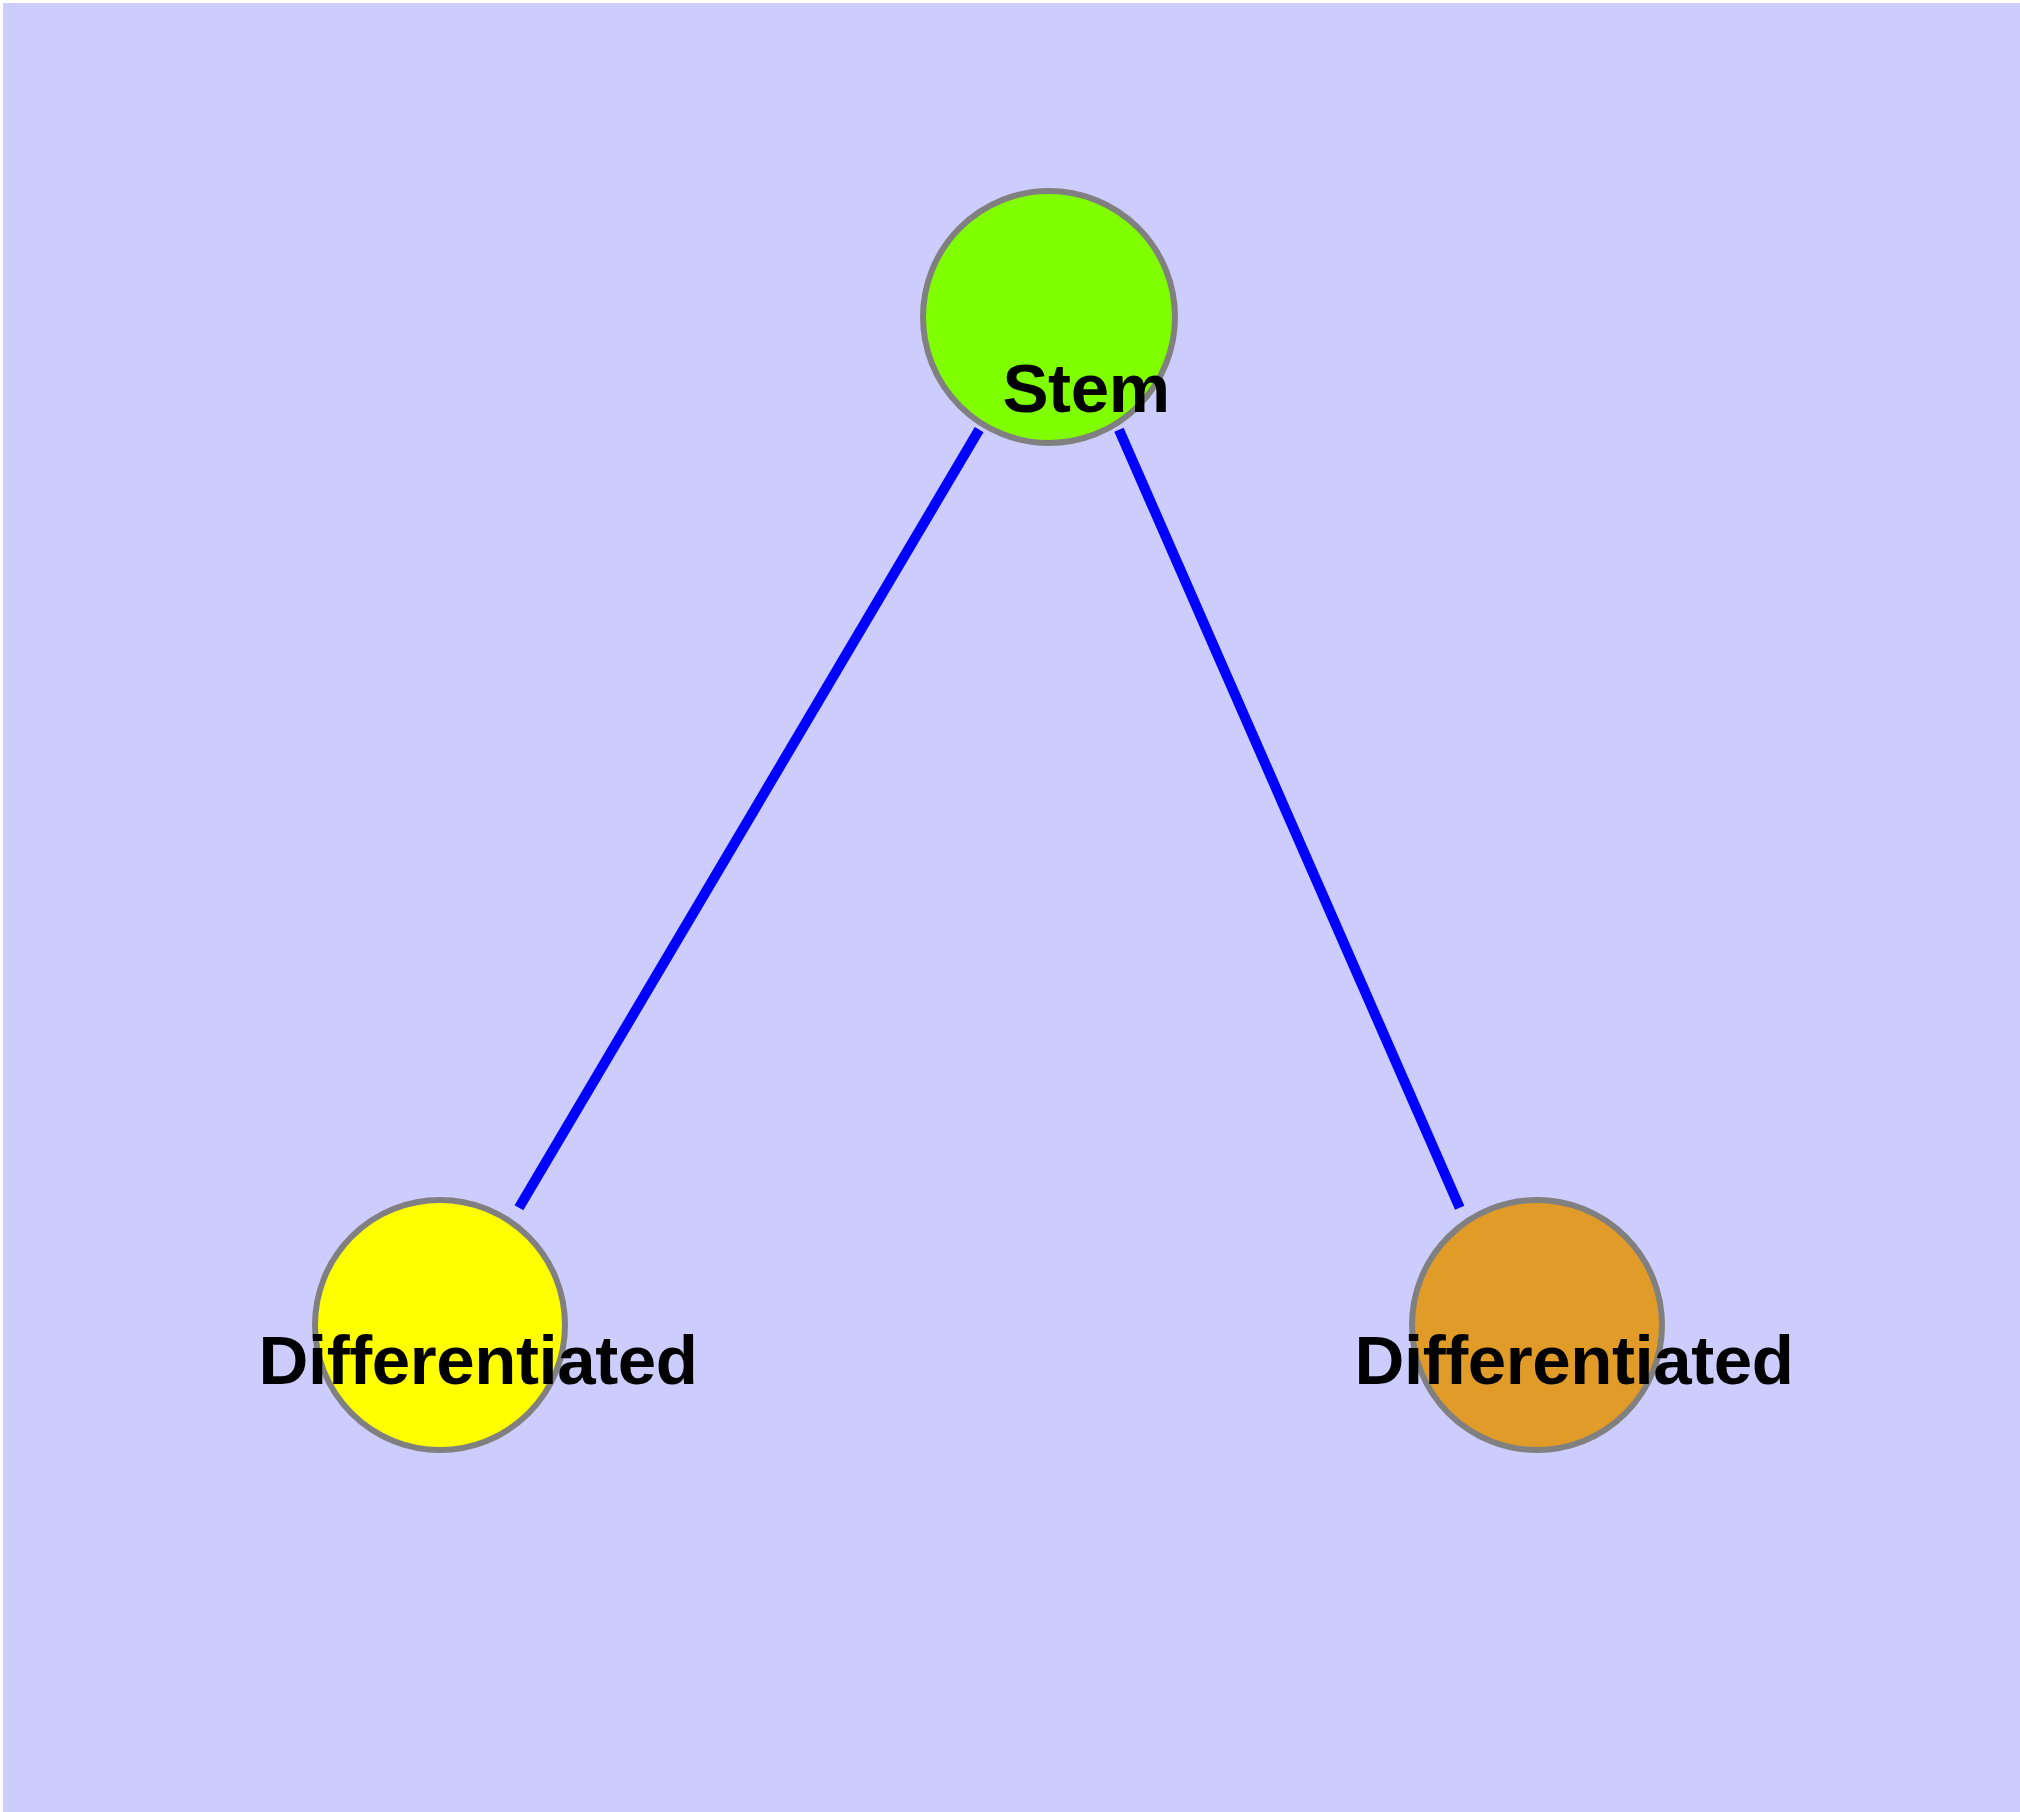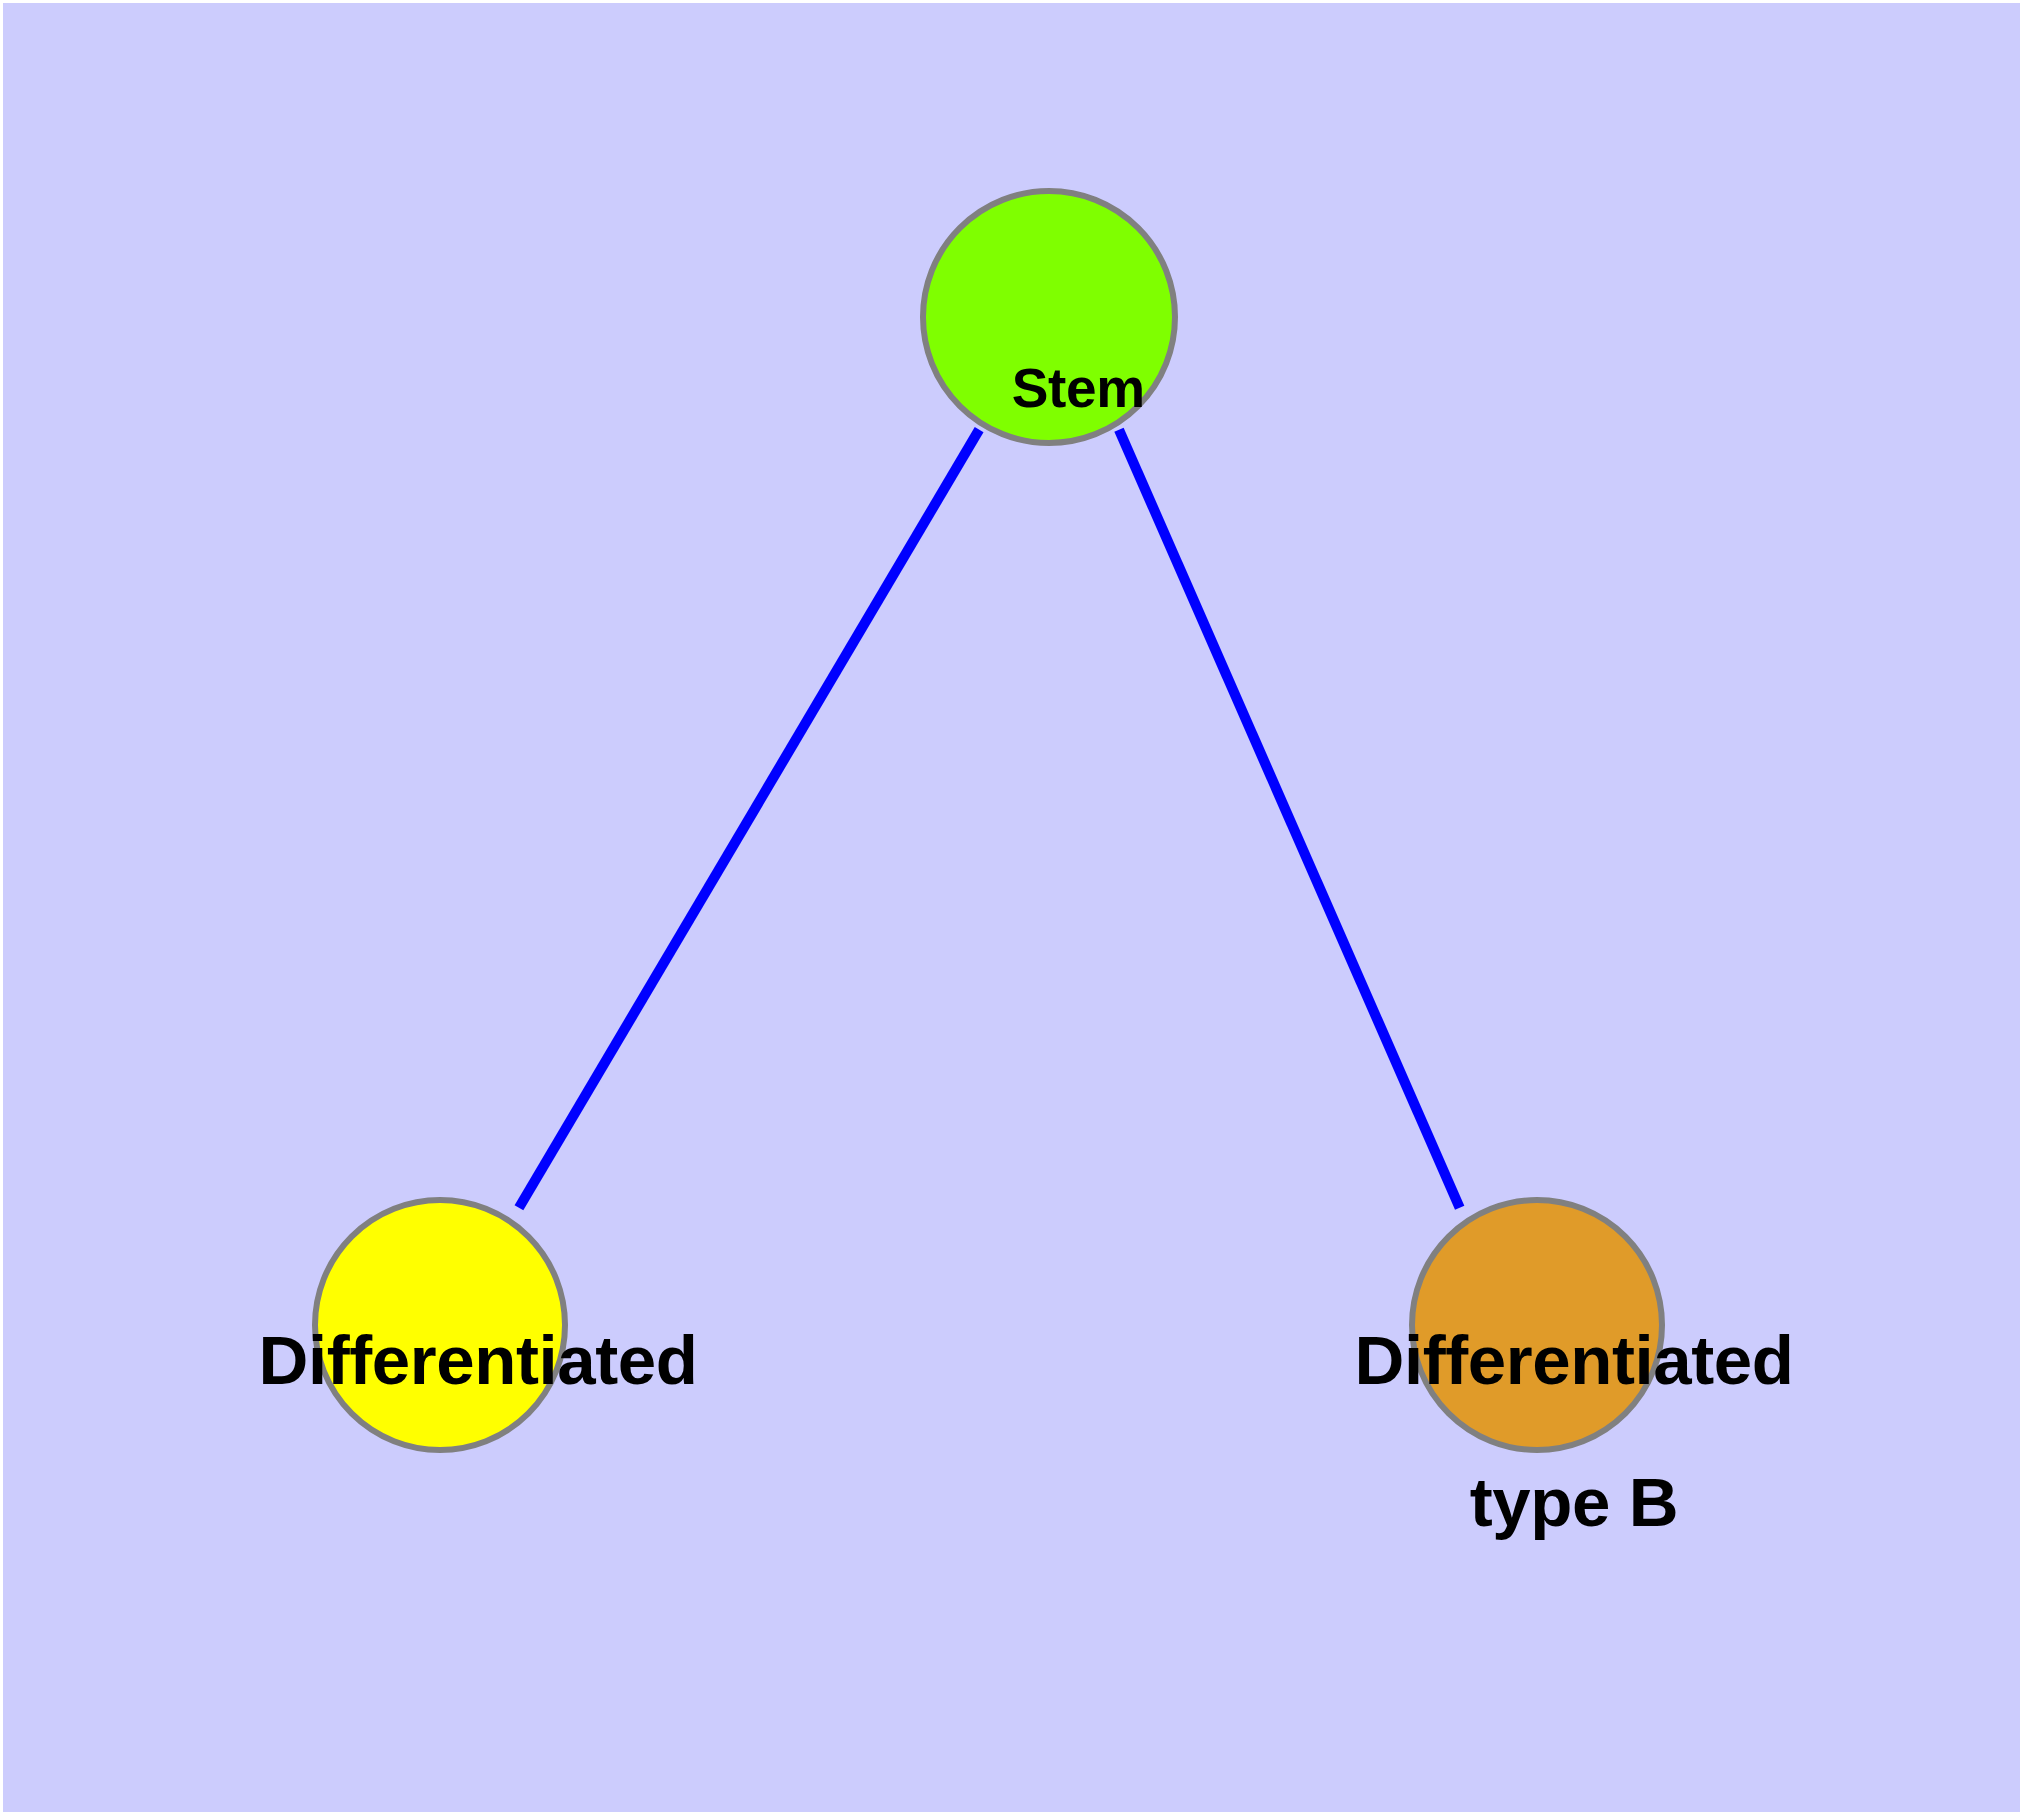--- a/index.html
+++ b/index.html
@@ -73,27 +73,26 @@
 
   <svg id="edge-layer" viewBox="0 0 2384 2138" xmlns="http://www.w3.org/2000/svg">
     <line id="edge-stem-to-diff-a" x1="1155" y1="507" x2="612" y2="1425" stroke="#0000ff" stroke-width="12" stroke-linecap="butt"></line>
     <line id="edge-stem-to-diff-b" x1="1320" y1="507" x2="1722" y2="1425" stroke="#0000ff" stroke-width="12" stroke-linecap="butt"></line>
   </svg>
 
   <div id="node-stem" class="node" style="left: 920px; top: 188px; width: 258px; height: 258px; background: rgb(127, 255, 0); border-color: rgb(128, 128, 128); border-width: 6px;"></div>
   <div id="node-diff-a" class="node" style="left: 312px; top: 1197px; width: 256px; height: 256px; background: rgb(255, 255, 0); border-color: rgb(128, 128, 128); border-width: 6px;"></div>
   <div id="node-diff-b" class="node" style="left: 1409px; top: 1197px; width: 256px; height: 256px; background: rgb(224, 155, 41); border-color: rgb(128, 128, 128); border-width: 6px;"></div>
 
-  <div id="label-stem" class="node-label" style="font-size: 55px; line-height: 71px; width: 1187px; left: 455px; top: 282px; color: rgb(0, 0, 0);">
+  <div id="label-stem" class="node-label" style="font-size: 69px; line-height: 71px; width: 1187px; left: 455px; top: 282px; color: rgb(0, 0, 0);">
     <span>Stem</span>
   </div>
 
   <div id="label-diff-a" class="node-label" style="font-size: 69px; line-height: 71px; width: 1187px; left: -153px; top: 1254px; color: rgb(0, 0, 0);">
     <span>Differentiated</span><br>
   </div>
 
   <div id="label-diff-b" class="node-label" style="font-size: 69px; line-height: 71px; width: 1187px; left: 943px; top: 1254px; color: rgb(0, 0, 0);">
     <span>Differentiated</span><br>
-    <span>type B</span>
   </div>
 
 </div>
 
 
 </body></html>

